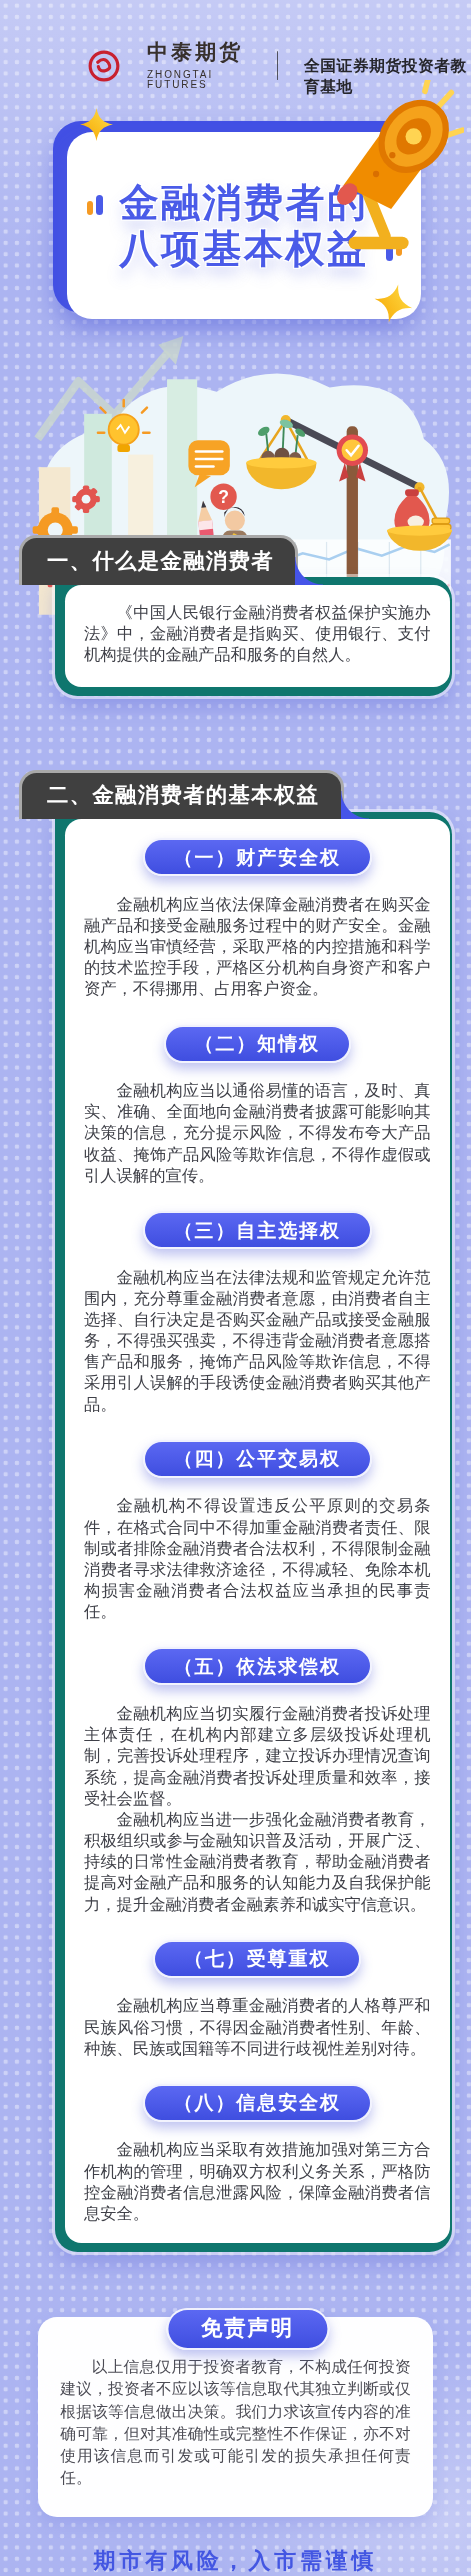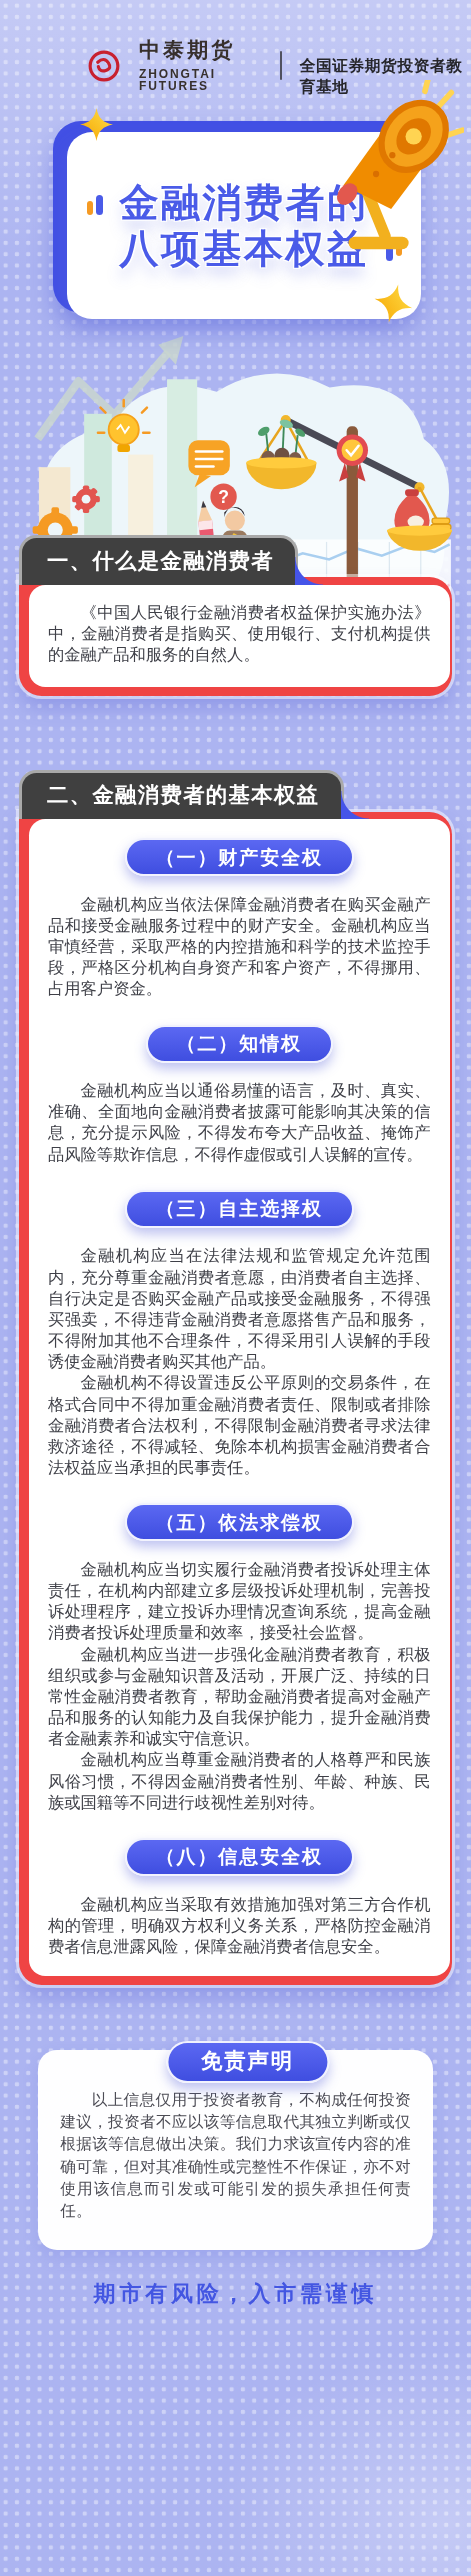--- a/index.html
+++ b/index.html
@@ -6,25 +6,25 @@
   .page{position:relative;width:471px;height:2576px;margin:0 auto;overflow:hidden;
         background:#ACB4F1;font-family:"Liberation Sans","DejaVu Sans",sans-serif;}
   .page::before{content:"";position:absolute;inset:0;z-index:0;pointer-events:none;
      background-image:
        linear-gradient(180deg, rgba(255,255,255,.30), rgba(255,255,255,0) 270px),
        radial-gradient(327px 251px at 94% 98%, rgba(255,255,255,.30), rgba(255,255,255,0) 70%),
        radial-gradient(circle, rgba(255,255,255,.40) 2px, rgba(255,255,255,0) 2.5px);
      background-size:auto,auto,11.3px 11.3px;
      background-repeat:no-repeat,no-repeat,repeat;}
   
-  .brand{position:absolute;left:87px;top:33px;z-index:3;display:flex;align-items:center;gap:18px;}
+  .brand{position:absolute;left:87px;top:33px;z-index:3;display:flex;align-items:center;gap:26px;}
   .brand .mark{flex:0 0 auto;}
   .brand .names{display:flex;flex-direction:column;line-height:1;}
   .brand .cn{font-size:21px;font-weight:900;color:#37302D;letter-spacing:3.1px;}
-  .brand .en{font-size:12px;font-weight:700;color:#37302D;letter-spacing:1.9px;margin-top:8px;}
+  .brand .en{font-size:10px;font-weight:400;color:#37302D;letter-spacing:1.9px;margin-top:8px;}
   .brand .sep{width:1.9px;height:29px;background:#3C3C44;opacity:.85;border-radius:1.3px;}
   .brand .tag{font-size:15.7px;color:#26262B;font-weight:600;letter-spacing:0.6px;margin-top:23px;}
   
   .hero{position:relative;z-index:2;height:535px;}
   .tcard{position:absolute;left:53px;top:121px;width:368px;height:198px;}
   .tcard .blue{position:absolute;left:0;top:0;right:8.8px;bottom:6.3px;background:#4250E4;border-radius:28px;
                box-shadow:0 14px 25px rgba(86,97,220,.40);}
   .tcard .white{position:absolute;left:14px;top:11.3px;right:0;bottom:0;background:#FFFFFF;border-radius:25px;
                box-shadow:0 10px 19px rgba(96,106,215,.30);
                display:flex;flex-direction:column;align-items:center;justify-content:center;}
@@ -43,23 +43,23 @@
   .illu{position:absolute;left:0;top:332px;z-index:1;}
   
   .flow{position:relative;z-index:2;}
   .sec{position:relative;margin:0 19px;}
   .sec-tab{position:relative;z-index:3;display:inline-block;background:#404040;color:#fff;
            font-weight:800;font-size:21.4px;letter-spacing:1.3px;
            padding:7.5px 21.4px 10px 25px;border-radius:17.6px 17.6px 0 0;margin-bottom:-7.5px;
            border:3.1px solid rgba(255,255,255,.55);border-bottom:none;}
   .sec-tab::after{content:"";position:absolute;right:-28px;bottom:0;width:28px;height:28px;
            background:radial-gradient(circle at 100% 0, rgba(69,84,232,0) 27px, #4554E8 28px);}
-  .sec-body{position:relative;z-index:2;background:#ef4444;border-radius:0 22.6px 22.6px 22.6px;
+  .sec-body{position:relative;z-index:2;background:#0f766e;border-radius:0 22.6px 22.6px 22.6px;
            padding:7.5px 2.5px 8.8px 10px;
-           box-shadow:0 0 0 3.1px rgba(255,255,255,.50),0 11.3px 20px rgba(80,90,210,.30);}
+           box-shadow:0 0 0 3.1px rgba(255,255,255,.50),0 11.3px 20px rgba(80,90,210,.30);margin-left:36px;}
   .panel{background:#fff;border-radius:16.3px;padding:17.6px 19px 21.4px;}
   .panel p{margin:0;font-size:16.3px;line-height:1.3;color:#3F4048;text-align:justify;text-indent:2em;}
   .sec2{margin-top:74px;}
   .sec2 .panel{padding:2.5px 19px 19px;}
   .pill{display:block;width:max-content;margin:25px auto 17.6px;background:linear-gradient(180deg,#5B68F2,#3F4EE0);
         color:#fff;font-size:19px;font-weight:800;letter-spacing:1.9px;line-height:1;
         padding:7.5px 29px;border:2.5px solid rgba(255,255,255,.92);border-radius:628px;
         box-shadow:0 6.3px 11.3px rgba(74,86,214,.35);}
   .pill:first-child{margin-top:16.3px;}
   
@@ -315,29 +315,31 @@
       <div class="sec-body">
         <div class="panel">
 
           <span class="pill">（一）财产安全权</span>
           <p>金融机构应当依法保障金融消费者在购买金融产品和接受金融服务过程中的财产安全。金融机构应当审慎经营，采取严格的内控措施和科学的技术监控手段，严格区分机构自身资产和客户资产，不得挪用、占用客户资金。</p>
 
           <span class="pill">（二）知情权</span>
           <p>金融机构应当以通俗易懂的语言，及时、真实、准确、全面地向金融消费者披露可能影响其决策的信息，充分提示风险，不得发布夸大产品收益、掩饰产品风险等欺诈信息，不得作虚假或引人误解的宣传。</p>
 
           <span class="pill">（三）自主选择权</span>
-          <p>金融机构应当在法律法规和监管规定允许范围内，充分尊重金融消费者意愿，由消费者自主选择、自行决定是否购买金融产品或接受金融服务，不得强买强卖，不得违背金融消费者意愿搭售产品和服务，不得附加其他不合理条件，不得采用引人误解的手段诱使金融消费者购买其他产品。</p>
-
+          <p>金融机构应当在法律法规和监管规定允许范围内，充分尊重金融消费者意愿，由消费者自主选择、自行决定是否购买金融产品或接受金融服务，不得强买强卖，不得违背金融消费者意愿搭售产品和服务，掩饰产品风险等欺诈信息，不得采用引人误解的手段诱使金融消费者购买其他产品。</p>
+
+          <span class="pill">（四）公平交易权</span>
           <p>金融机构不得设置违反公平原则的交易条件，在格式合同中不得加重金融消费者责任、限制或者排除金融消费者合法权利，不得限制金融消费者寻求法律救济途径，不得减轻、免除本机构损害金融消费者合法权益应当承担的民事责任。</p>
 
           <span class="pill">（五）依法求偿权</span>
           <p>金融机构应当切实履行金融消费者投诉处理主体责任，在机构内部建立多层级投诉处理机制，完善投诉处理程序，建立投诉办理情况查询系统，提高金融消费者投诉处理质量和效率，接受社会监督。</p>
 
           <p>金融机构应当进一步强化金融消费者教育，积极组织或参与金融知识普及活动，开展广泛、持续的日常性金融消费者教育，帮助金融消费者提高对金融产品和服务的认知能力及自我保护能力，提升金融消费者金融素养和诚实守信意识。</p>
 
+          <span class="pill">（七）受尊重权</span>
           <p>金融机构应当尊重金融消费者的人格尊严和民族风俗习惯，不得因金融消费者性别、年龄、种族、民族或国籍等不同进行歧视性差别对待。</p>
 
           <span class="pill">（八）信息安全权</span>
           <p>金融机构应当采取有效措施加强对第三方合作机构的管理，明确双方权利义务关系，严格防控金融消费者信息泄露风险，保障金融消费者信息安全。</p>
 
         </div>
       </div>
     </section>
 
     <section class="disc">

